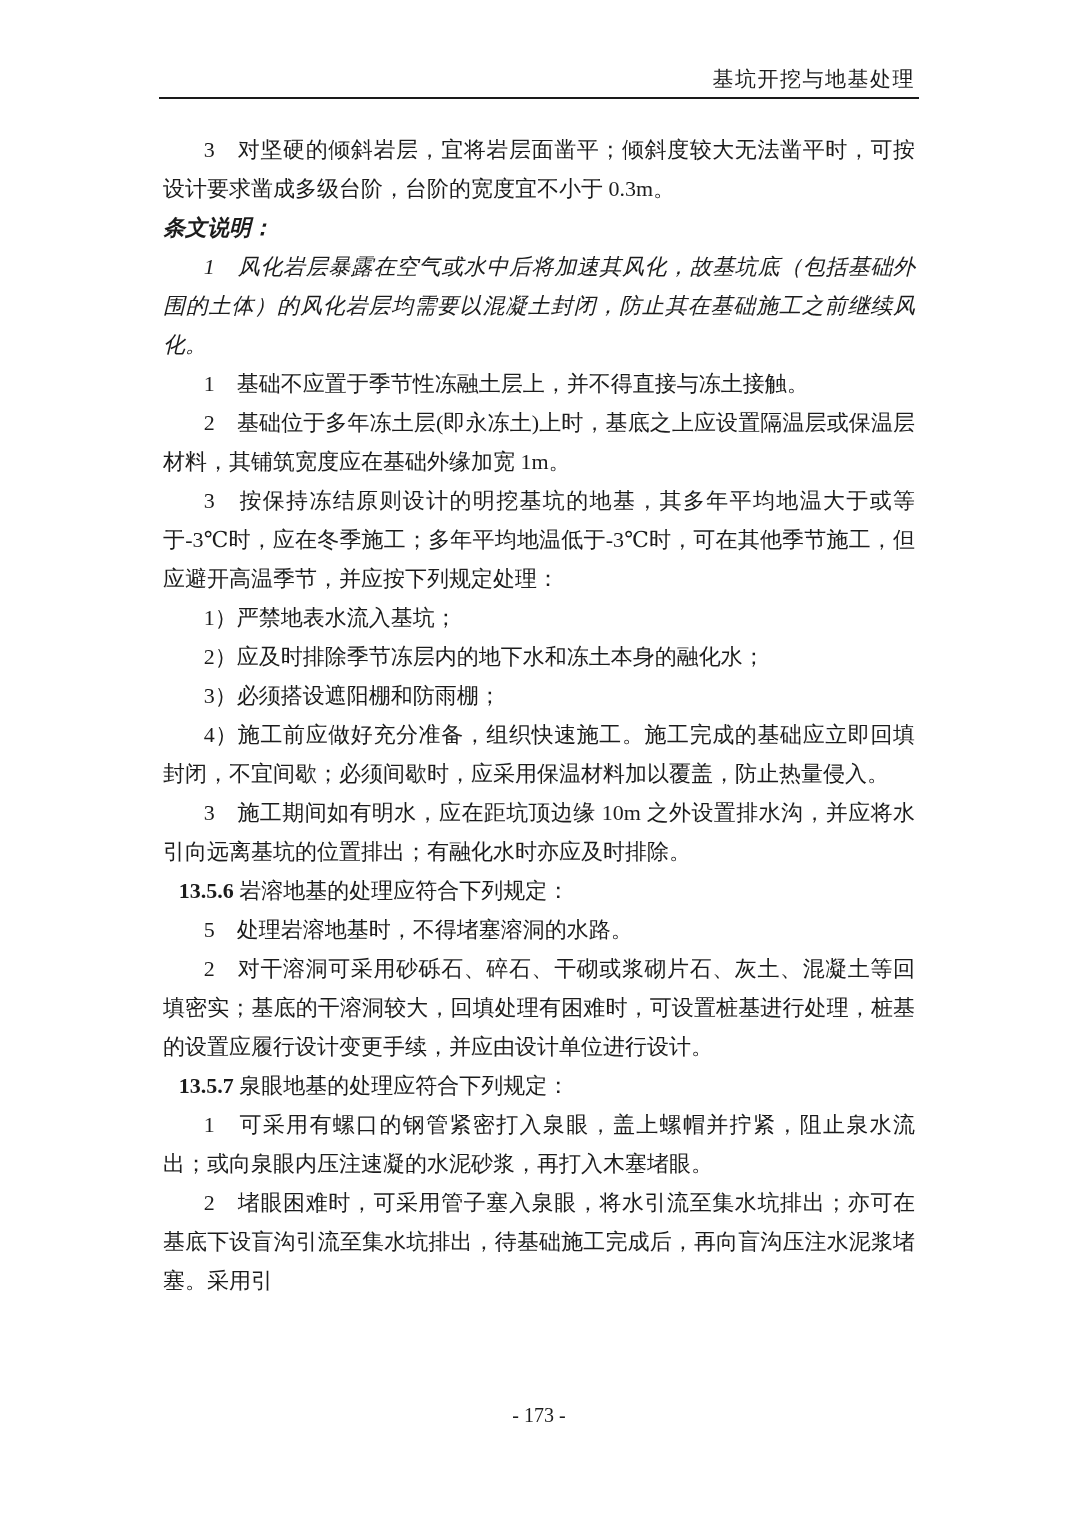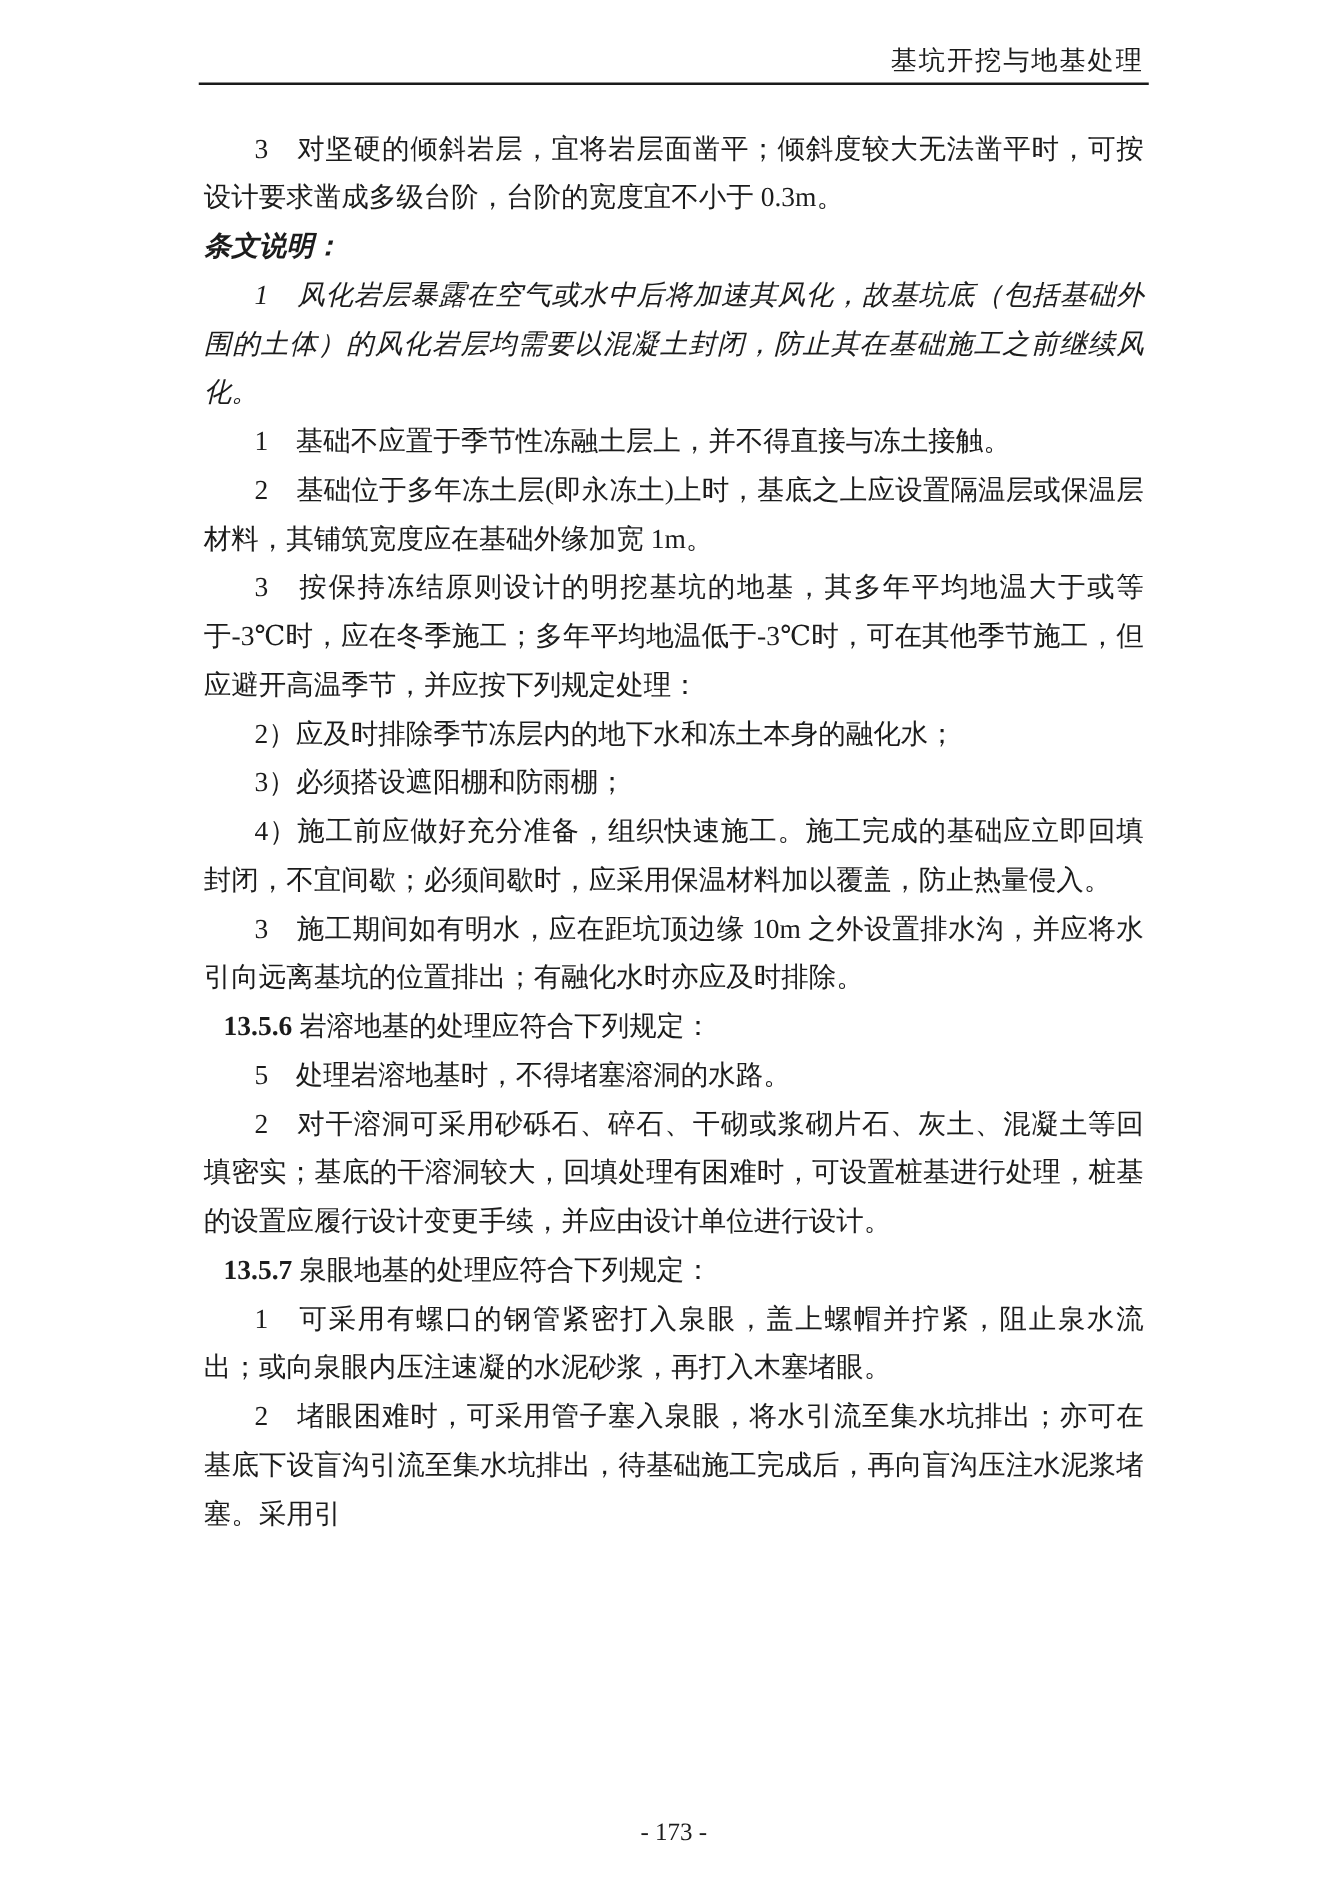--- a/index.html
+++ b/index.html
@@ -15,21 +15,21 @@
     color: #1c1c1c;
     overflow: hidden;
   }
   .page {
     position: absolute;
     left: 163px;
     top: 0;
     width: 752px;
   }
   .page-header {
-    padding-top: 35px;
+    padding-top: 66px;
   }
   .page-header .hdr-title {
     display: block;
     text-align: right;
     font-size: 21px;
     letter-spacing: 1.5px;
     line-height: 26px;
   }
   .hdr-rule {
     border: none;
@@ -69,21 +69,21 @@
   }
   .sec-5 { margin-top: 40px; }
   .sec-6 { margin-top: 36px; }
   .sec-7 { margin-top: 30px; }
   .item, .subitem {
     text-indent: 1.85em;
   }
   .page-footer {
     position: absolute;
     left: 163px;
-    top: 1453px;
+    top: 1402px;
     width: 752px;
     text-align: center;
     font-size: 20px;
     line-height: 26px;
   }
 </style>
 </head>
 <body>
 
 <div class="page">
@@ -100,20 +100,21 @@
     <div class="notes-block">
       <p class="notes-label">条文说明：</p>
       <p class="para">1　风化岩层暴露在空气或水中后将加速其风化，故基坑底（包括基础外围的土体）的风化岩层均需要以混凝土封闭，防止其在基础施工之前继续风化。</p>
     </div>
 
 
     <p class="item">1　基础不应置于季节性冻融土层上，并不得直接与冻土接触。</p>
     <p class="item">2　基础位于多年冻土层(即永冻土)上时，基底之上应设置隔温层或保温层材料，其铺筑宽度应在基础外缘加宽 1m。</p>
     <p class="item">3　按保持冻结原则设计的明挖基坑的地基，其多年平均地温大于或等于-3℃时，应在冬季施工；多年平均地温低于-3℃时，可在其他季节施工，但应避开高温季节，并应按下列规定处理：</p>
 
+    <p class="subitem">1）严禁地表水流入基坑；</p>
     <p class="subitem">2）应及时排除季节冻层内的地下水和冻土本身的融化水；</p>
     <p class="subitem">3）必须搭设遮阳棚和防雨棚；</p>
     <p class="subitem">4）施工前应做好充分准备，组织快速施工。施工完成的基础应立即回填封闭，不宜间歇；必须间歇时，应采用保温材料加以覆盖，防止热量侵入。</p>
 
     <p class="item">3　施工期间如有明水，应在距坑顶边缘 10m 之外设置排水沟，并应将水引向远离基坑的位置排出；有融化水时亦应及时排除。</p>
 
     <p class="sec-head sec-6"><span class="sec-num">13.5.6</span> <span>岩溶地基的处理应符合下列规定：</span></p>
 
     <p class="item">5　处理岩溶地基时，不得堵塞溶洞的水路。</p>
     <p class="item">2　对干溶洞可采用砂砾石、碎石、干砌或浆砌片石、灰土、混凝土等回填密实；基底的干溶洞较大，回填处理有困难时，可设置桩基进行处理，桩基的设置应履行设计变更手续，并应由设计单位进行设计。</p>

